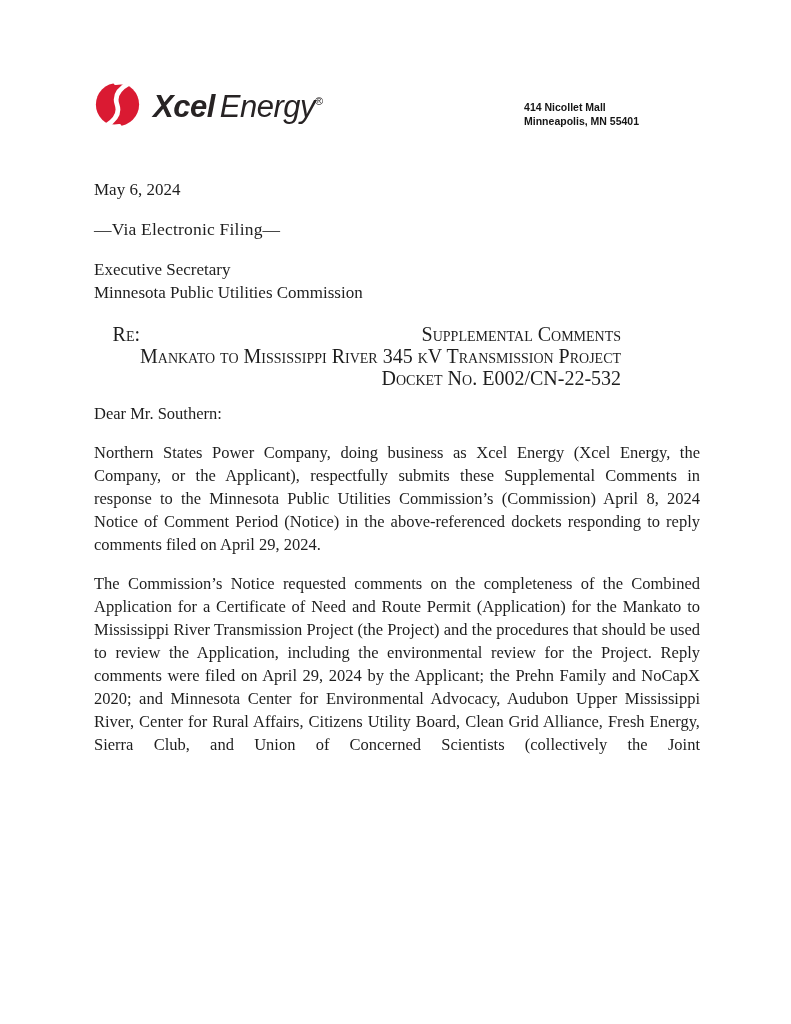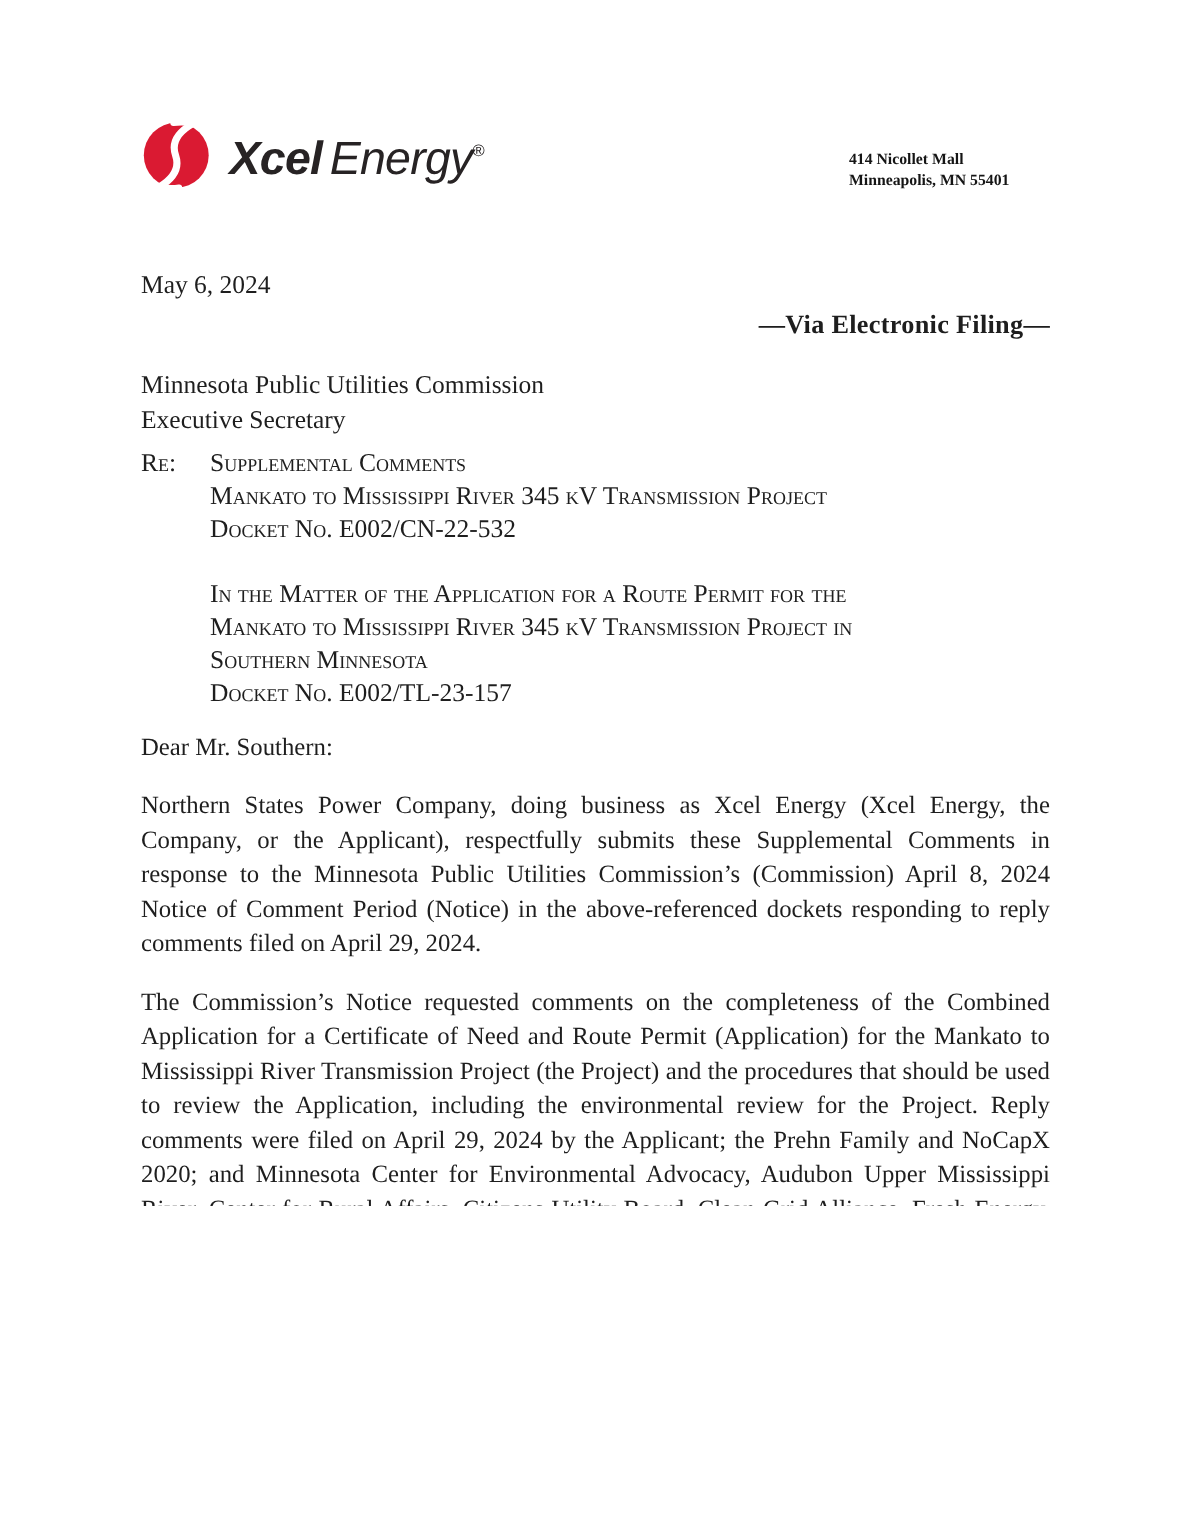--- a/index.html
+++ b/index.html
@@ -31,40 +31,41 @@
     color: #272324;
     letter-spacing: -0.5px;
     margin-left: 12px;
     white-space: nowrap;
     line-height: 47px;
   }
   .logo-xcel { font-weight: 700; }
   .logo-energy { font-weight: 400; margin-left: 5px; }
   .logo-reg { font-size: 11px; vertical-align: 12px; font-style: normal; }
   .lh-address {
-    font-family: Liberation Serif, serif;
+    font-family: Liberation Sans, sans-serif;
     font-weight: 700;
     font-size: 10.5px;
     line-height: 14px;
     color: #151515;
     margin-top: 22px;
-    margin-right: 27px;
+    margin-right: 61px;
   }
 
   
   .date-row  { margin-top: 48px; font-size: 17px; line-height: 20px; }
-  .via-row   { text-align: right; font-weight: 700; font-size: 17.5px; line-height: 20px; margin-top: 6px; letter-spacing: 0.2px; }
+  .via-row   { text-align: left; font-weight: 400; font-size: 17.5px; line-height: 20px; margin-top: 19px; letter-spacing: 0.2px; }
   .recipient { margin-top: 20px; font-size: 17px; line-height: 22.5px; }
 
   .subject {
     display: flex;
-    margin-top: 7px;
+    margin-top: 19px;
     font-variant: small-caps;
-    font-size: 17px;
+    font-size: 20px;
     line-height: 22px;
+    text-align: right;
   }
   .subject-label { width: 46px; flex: 0 0 auto; }
   .matter-2 { margin-top: 21px; }
 
   .salutation { margin-top: 13px; font-size: 16.5px; line-height: 23px; }
 
   .body-paragraph {
     margin-top: 16px;
     font-size: 16.5px;
     line-height: 23px;
@@ -91,37 +92,31 @@
       <div>414 Nicollet Mall</div>
       <div>Minneapolis, MN 55401</div>
     </div>
   </header>
 
   <div class="date-row">May 6, 2024</div>
 
   <div class="via-row">—Via Electronic Filing—</div>
 
   <div class="recipient">
+    <div>Executive Secretary</div>
     <div>Minnesota Public Utilities Commission</div>
-    <div>Executive Secretary</div>
   </div>
 
   <div class="subject">
     <div class="subject-label">Re:</div>
     <div class="subject-content">
       <div>Supplemental Comments</div>
       <div class="matter-1">
         <div>Mankato to Mississippi River 345 kV Transmission Project</div>
         <div>Docket No. E002/CN-22-532</div>
-      </div>
-      <div class="matter-2">
-        <div>In the Matter of the Application for a Route Permit for the</div>
-        <div>Mankato to Mississippi River 345 kV Transmission Project in</div>
-        <div>Southern Minnesota</div>
-        <div>Docket No. E002/TL-23-157</div>
       </div>
     </div>
   </div>
 
   <div class="salutation">Dear Mr. Southern:</div>
 
   <p class="body-paragraph">Northern States Power Company, doing business as Xcel Energy (Xcel Energy, the Company, or the Applicant), respectfully submits these Supplemental Comments in response to the Minnesota Public Utilities Commission’s (Commission) April 8, 2024 Notice of Comment Period (Notice) in the above-referenced dockets responding to reply comments filed on April 29, 2024.</p>
 
   <p class="body-paragraph justify-last">The Commission’s Notice requested comments on the completeness of the Combined Application for a Certificate of Need and Route Permit (Application) for the Mankato to Mississippi River Transmission Project (the Project) and the procedures that should be used to review the Application, including the environmental review for the Project. Reply comments were filed on April 29, 2024 by the Applicant; the Prehn Family and NoCapX 2020; and Minnesota Center for Environmental Advocacy, Audubon Upper Mississippi River, Center for Rural Affairs, Citizens Utility Board, Clean Grid Alliance, Fresh Energy, Sierra Club, and Union of Concerned Scientists (collectively the Joint</p>
 

